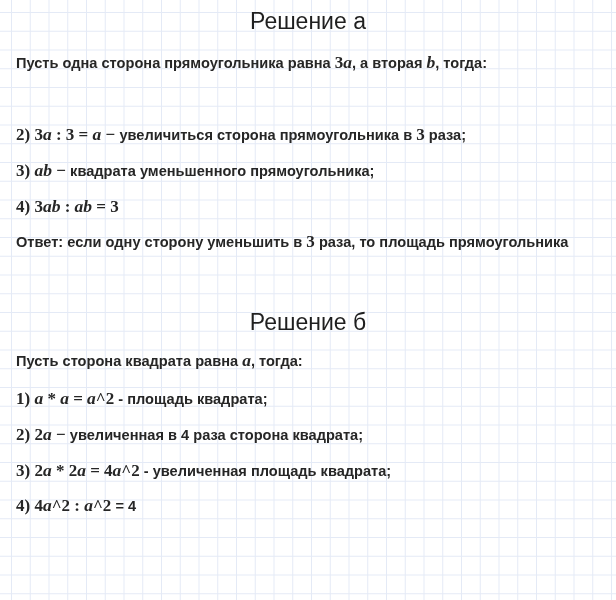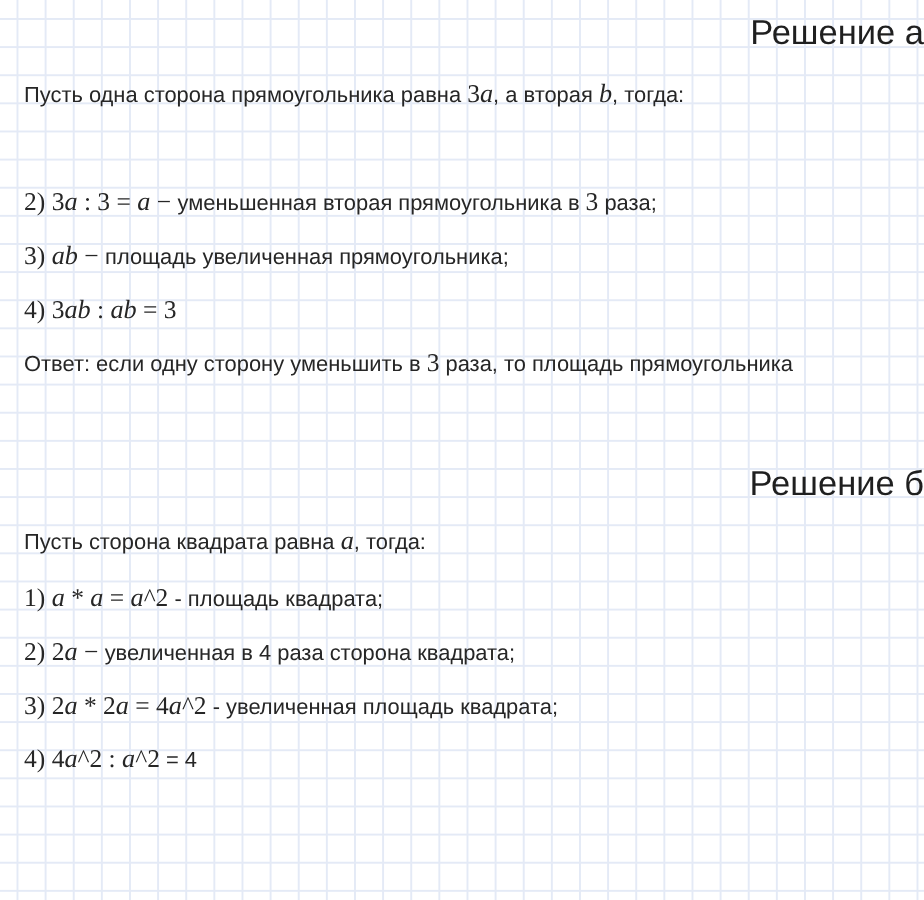--- a/index.html
+++ b/index.html
@@ -17,34 +17,35 @@
         linear-gradient(to bottom, #e4eaf6 1px, rgba(255,255,255,0) 1px);
       background-size: 18.75px 18.75px;
       background-position: 11px 12px;
       font-family: "Liberation Sans", "DejaVu Sans", sans-serif;
       color: #222222;
     }
     .doc { position: absolute; left: 0; top: 0; width: 616px; height: 600px; }
     .heading {
       position: absolute;
       left: 0; width: 616px;
-      text-align: right;
+      text-align: center;
       font-size: 23px;
       font-weight: normal;
       color: #1f1f1f;
       margin: 0;
       line-height: 28px;
     }
     .line {
       position: absolute;
       left: 16px;
       font-size: 14.6px;
       line-height: 22px;
       white-space: nowrap;
       color: #262626;
+      font-weight: bold;
     }
     .mi {
       font-family: "Liberation Serif", "DejaVu Serif", serif;
       font-style: italic;
       font-size: 17.5px;
     }
     .mn {
       font-family: "Liberation Serif", "DejaVu Serif", serif;
       font-size: 17px;
     }
@@ -55,25 +56,25 @@
 <div class="doc">
 
   <h2 class="heading" style="top:7px">Решение а</h2>
 
   <div class="line" style="top:51px">
     <span>Пусть одна сторона прямоугольника равна </span><span class="mn">3</span><span class="mi">a</span><span>, а вторая </span><span class="mi">b</span><span>, тогда:</span>
   </div>
 
 
   <div class="line" style="top:123px">
-    <span class="mn">2) </span><span class="mn">3</span><span class="mi">a</span><span class="mn"> : 3 = </span><span class="mi">a</span><span class="mn"> − </span><span>уменьшенная вторая прямоугольника в </span><span class="mn">3</span><span> раза;</span>
+    <span class="mn">2) </span><span class="mn">3</span><span class="mi">a</span><span class="mn"> : 3 = </span><span class="mi">a</span><span class="mn"> − </span><span>увеличиться сторона прямоугольника в </span><span class="mn">3</span><span> раза;</span>
   </div>
 
   <div class="line" style="top:159px">
-    <span class="mn">3) </span><span class="mi">ab</span><span class="mn"> − </span><span>площадь увеличенная прямоугольника;</span>
+    <span class="mn">3) </span><span class="mi">ab</span><span class="mn"> − </span><span>квадрата уменьшенного прямоугольника;</span>
   </div>
 
   <div class="line" style="top:195px">
     <span class="mn">4) </span><span class="mn">3</span><span class="mi">ab</span><span class="mn"> : </span><span class="mi">ab</span><span class="mn"> = 3</span>
   </div>
 
   <div class="line" style="top:231px">
     <span>Ответ: если одну сторону уменьшить в </span><span class="mn">3</span><span> раза, то площадь прямоугольника</span>
   </div>
 

